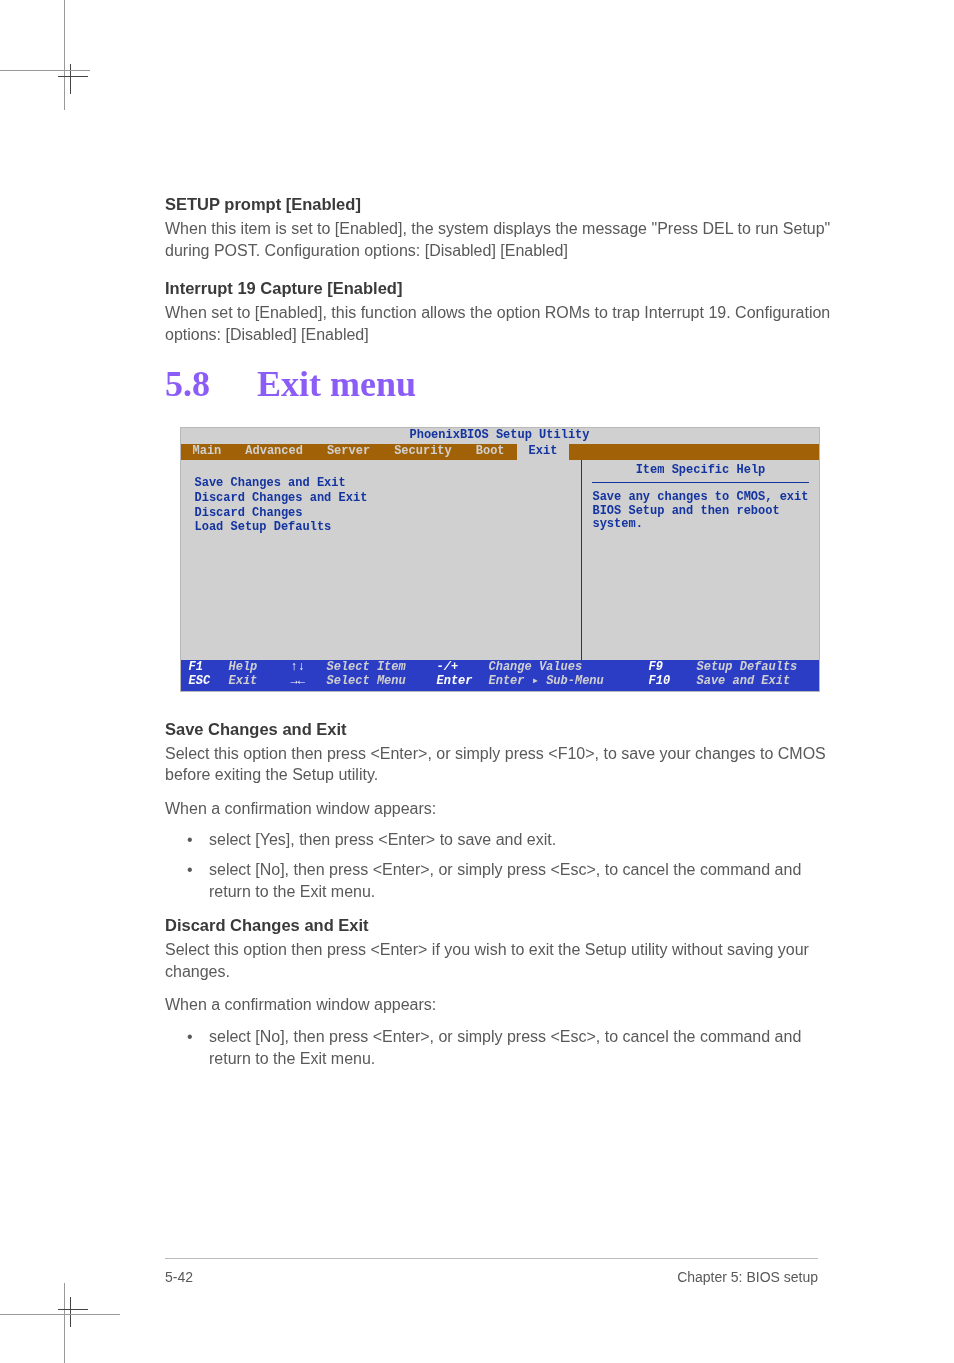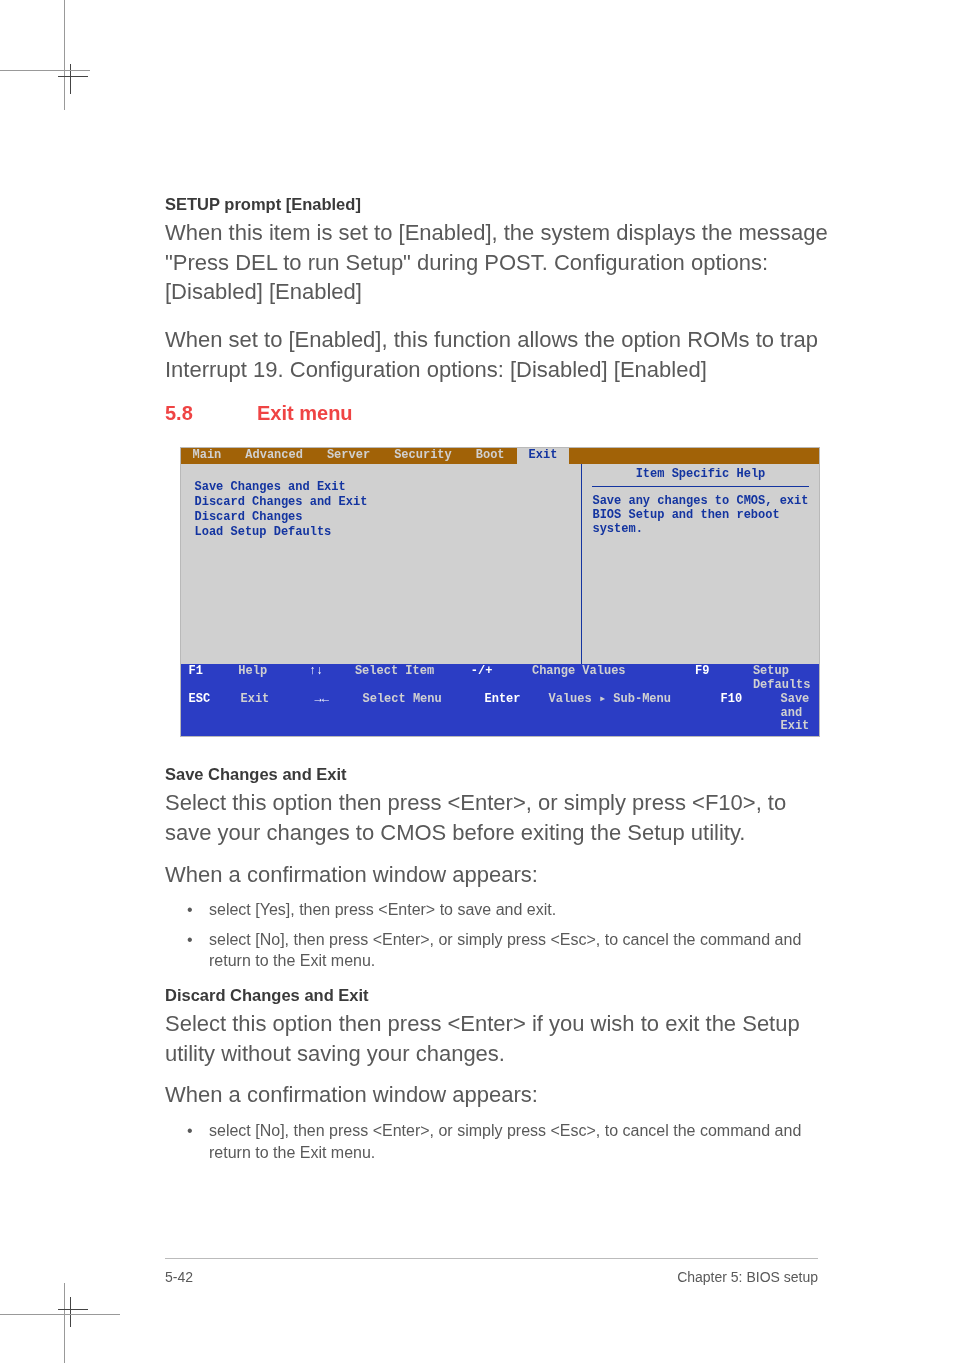--- a/index.html
+++ b/index.html
@@ -56,30 +56,31 @@
     min-height: 1363px;
     position: relative;
   }
   h3.bold {
     font-size: 16.5px;
     font-weight: bold;
     color: #3a3a3a;
     margin-bottom: 4px;
   }
   p.body {
-    font-size: 22px;
+    font-size: 16px;
     line-height: 1.35;
     color: #595959;
     margin-bottom: 18px;
   }
   h2.section {
-    font-size: 20px;
-    font-weight: bold;
-    color: #ef4444;
+    font-size: 36px;
+    font-weight: bold;
+    color: #8b5cf6;
     margin: 18px 0 22px 0;
+    font-family: Liberation Serif, serif;
   }
   h2.section .num { display: inline-block; width: 92px; }
 
   
   .bios {
     font-family: "Courier New", monospace;
     font-size: 12px;
     line-height: 1.15;
     margin: 0 auto 28px auto;
     width: 640px;
@@ -131,21 +132,21 @@
     border-bottom: 1px solid #1334a0;
     padding-bottom: 4px;
     margin-bottom: 8px;
   }
   .bios-foot {
     background: #2b3dc4;
     color: #d0d0d0;
     font-weight: bold;
     padding: 1px 8px 2px 8px;
   }
-  .bios-foot-row { display: flex; gap: 12px; }
+  .bios-foot-row { display: flex; gap: 0; font-style: italic; }
   .bios-foot .key { color: #fff; width: 40px; }
   .bios-foot .lbl { width: 62px; }
   .bios-foot .sym { color: #fff; width: 36px; }
   .bios-foot .act { width: 110px; }
   .bios-foot .k2  { color: #fff; width: 52px; }
   .bios-foot .v2  { width: 160px; }
   .bios-foot .k3  { color: #fff; width: 40px; }
   .bios-foot .v3  { flex: 1; margin-left: 8px; }
 
   ul.bullets {
@@ -186,27 +187,29 @@
 
 <div class="crop-outer">
     <div class="crop-inner"></div>
   </div>
 
 <div class="page">
 
   <h3 class="bold">SETUP prompt [Enabled]</h3>
   <p class="body">When this item is set to [Enabled], the system displays the message "Press DEL to run Setup" during POST. Configuration options: [Disabled] [Enabled]</p>
 
+  <h3 class="bold">Interrupt 19 Capture [Enabled]</h3>
   <p class="body">When set to [Enabled], this function allows the option ROMs to trap Interrupt 19. Configuration options: [Disabled] [Enabled]</p>
 
   <h2 class="section">
     <span class="num">5.8</span><span>Exit menu</span>
   </h2>
 
   <div class="bios">
+    <div class="bios-title">PhoenixBIOS Setup Utility</div>
     <div class="bios-tabs">
       <span>Main</span>
       <span>Advanced</span>
       <span>Server</span>
       <span>Security</span>
       <span>Boot</span>
       <span class="active">Exit</span>
     </div>
     <div class="bios-body">
       <div class="bios-left">
@@ -231,21 +234,21 @@
         <span class="v2">Change Values</span>
         <span class="k3">F9</span>
         <span class="v3">Setup Defaults</span>
       </div>
       <div class="bios-foot-row">
         <span class="key">ESC</span>
         <span class="lbl">Exit</span>
         <span class="sym">→←</span>
         <span class="act">Select Menu</span>
         <span class="k2">Enter</span>
-        <span class="v2"><span>Values ▸ Sub-Menu</span></span>
+        <span class="v2"><span>Enter ▸ Sub-Menu</span></span>
         <span class="k3">F10</span>
         <span class="v3">Save and Exit</span>
       </div>
     </div>
   </div>
 
   <h3 class="bold">Save Changes and Exit</h3>
   <p class="body" style="margin-bottom:12px">Select this option then press &lt;Enter&gt;, or simply press &lt;F10&gt;, to save your changes to CMOS before exiting the Setup utility.</p>
   <p class="body" style="margin-bottom:10px">When a confirmation window appears:</p>
   <ul class="bullets">

